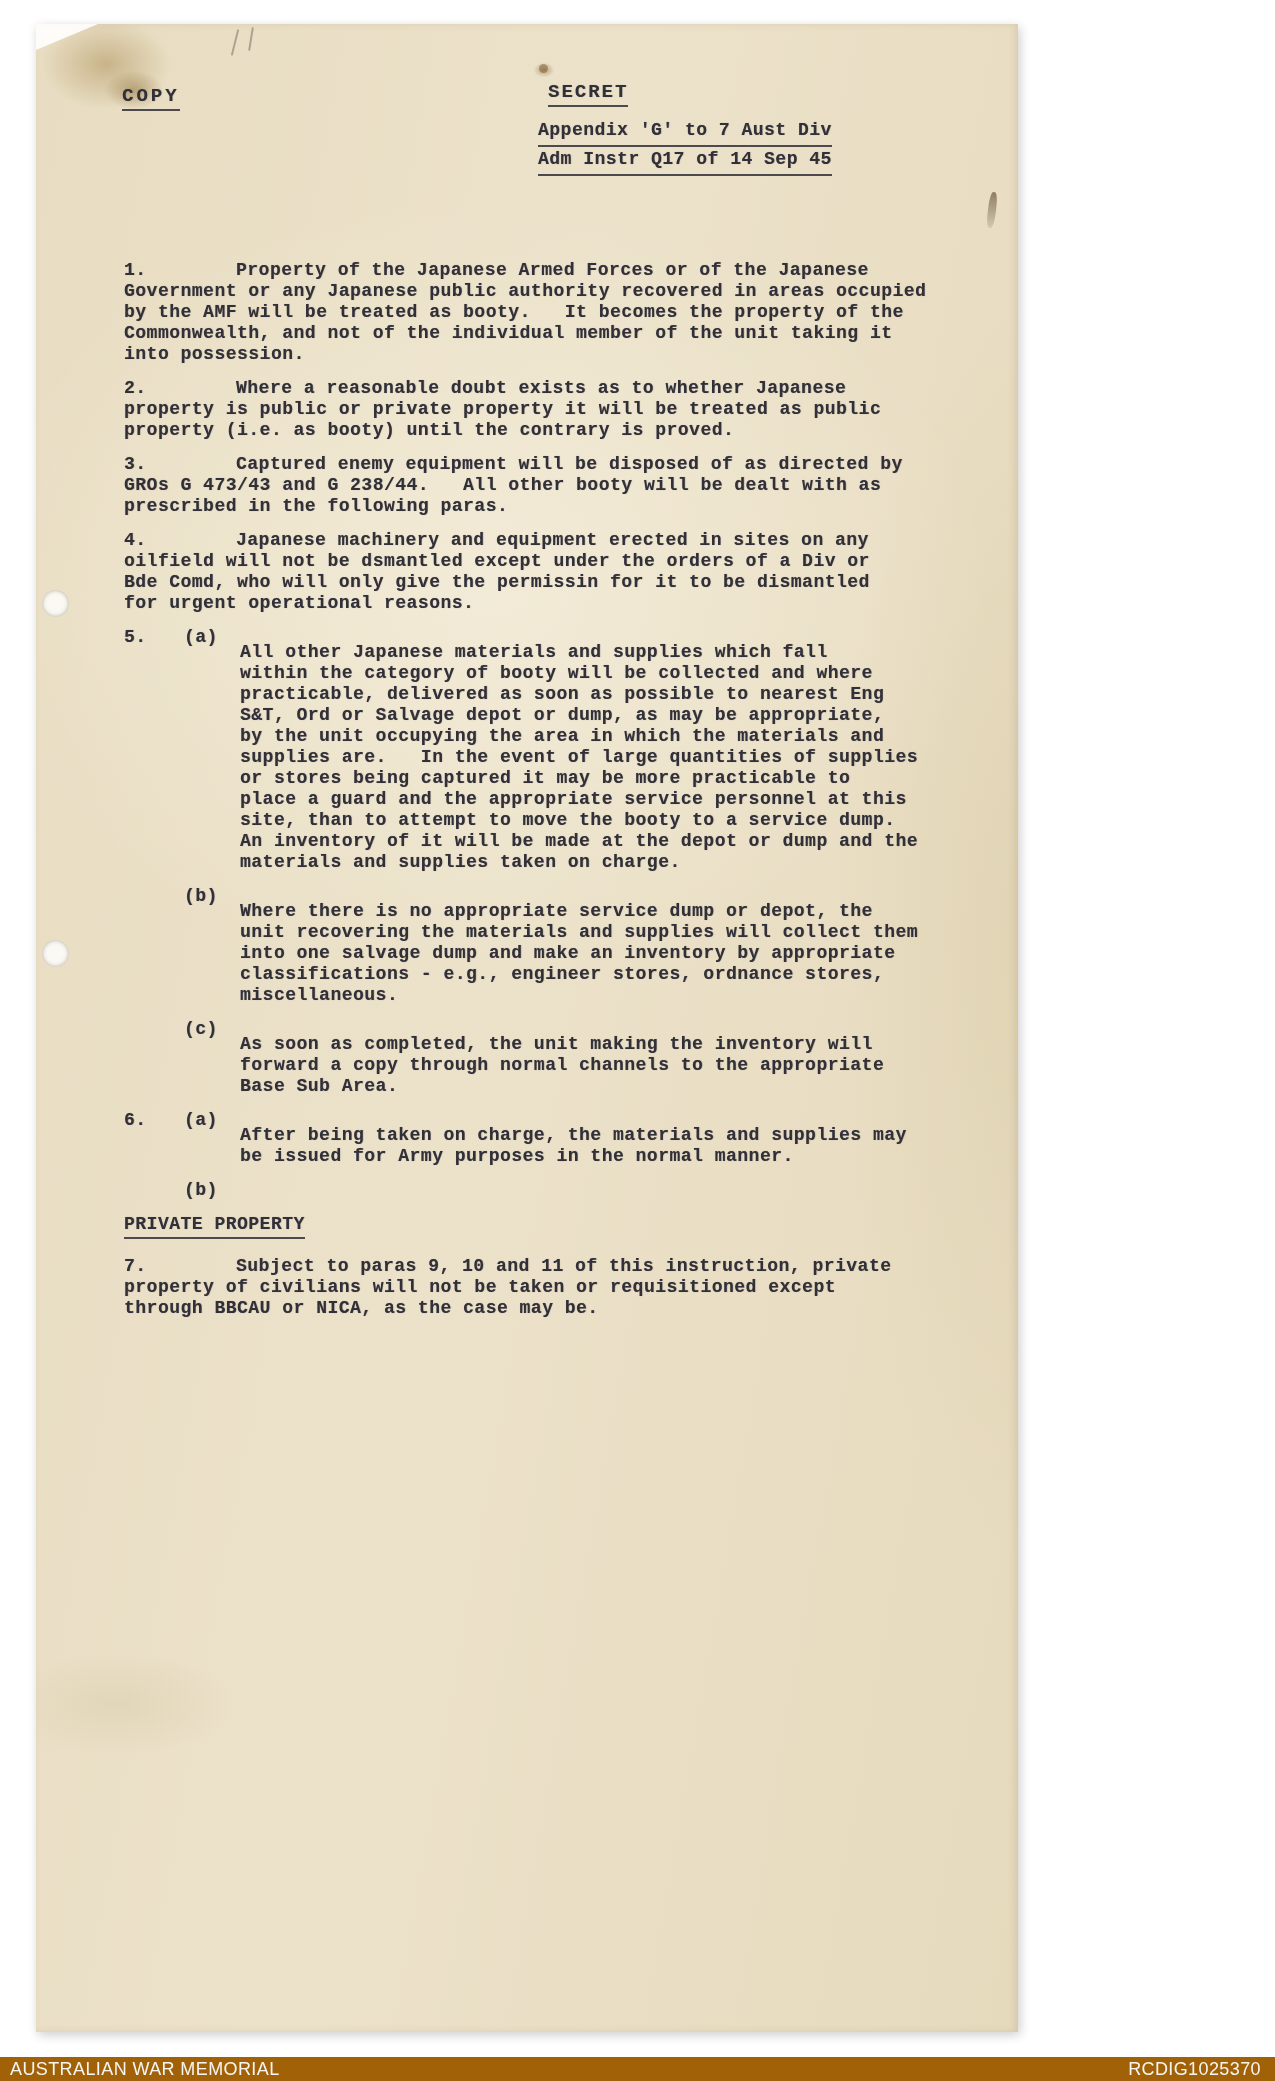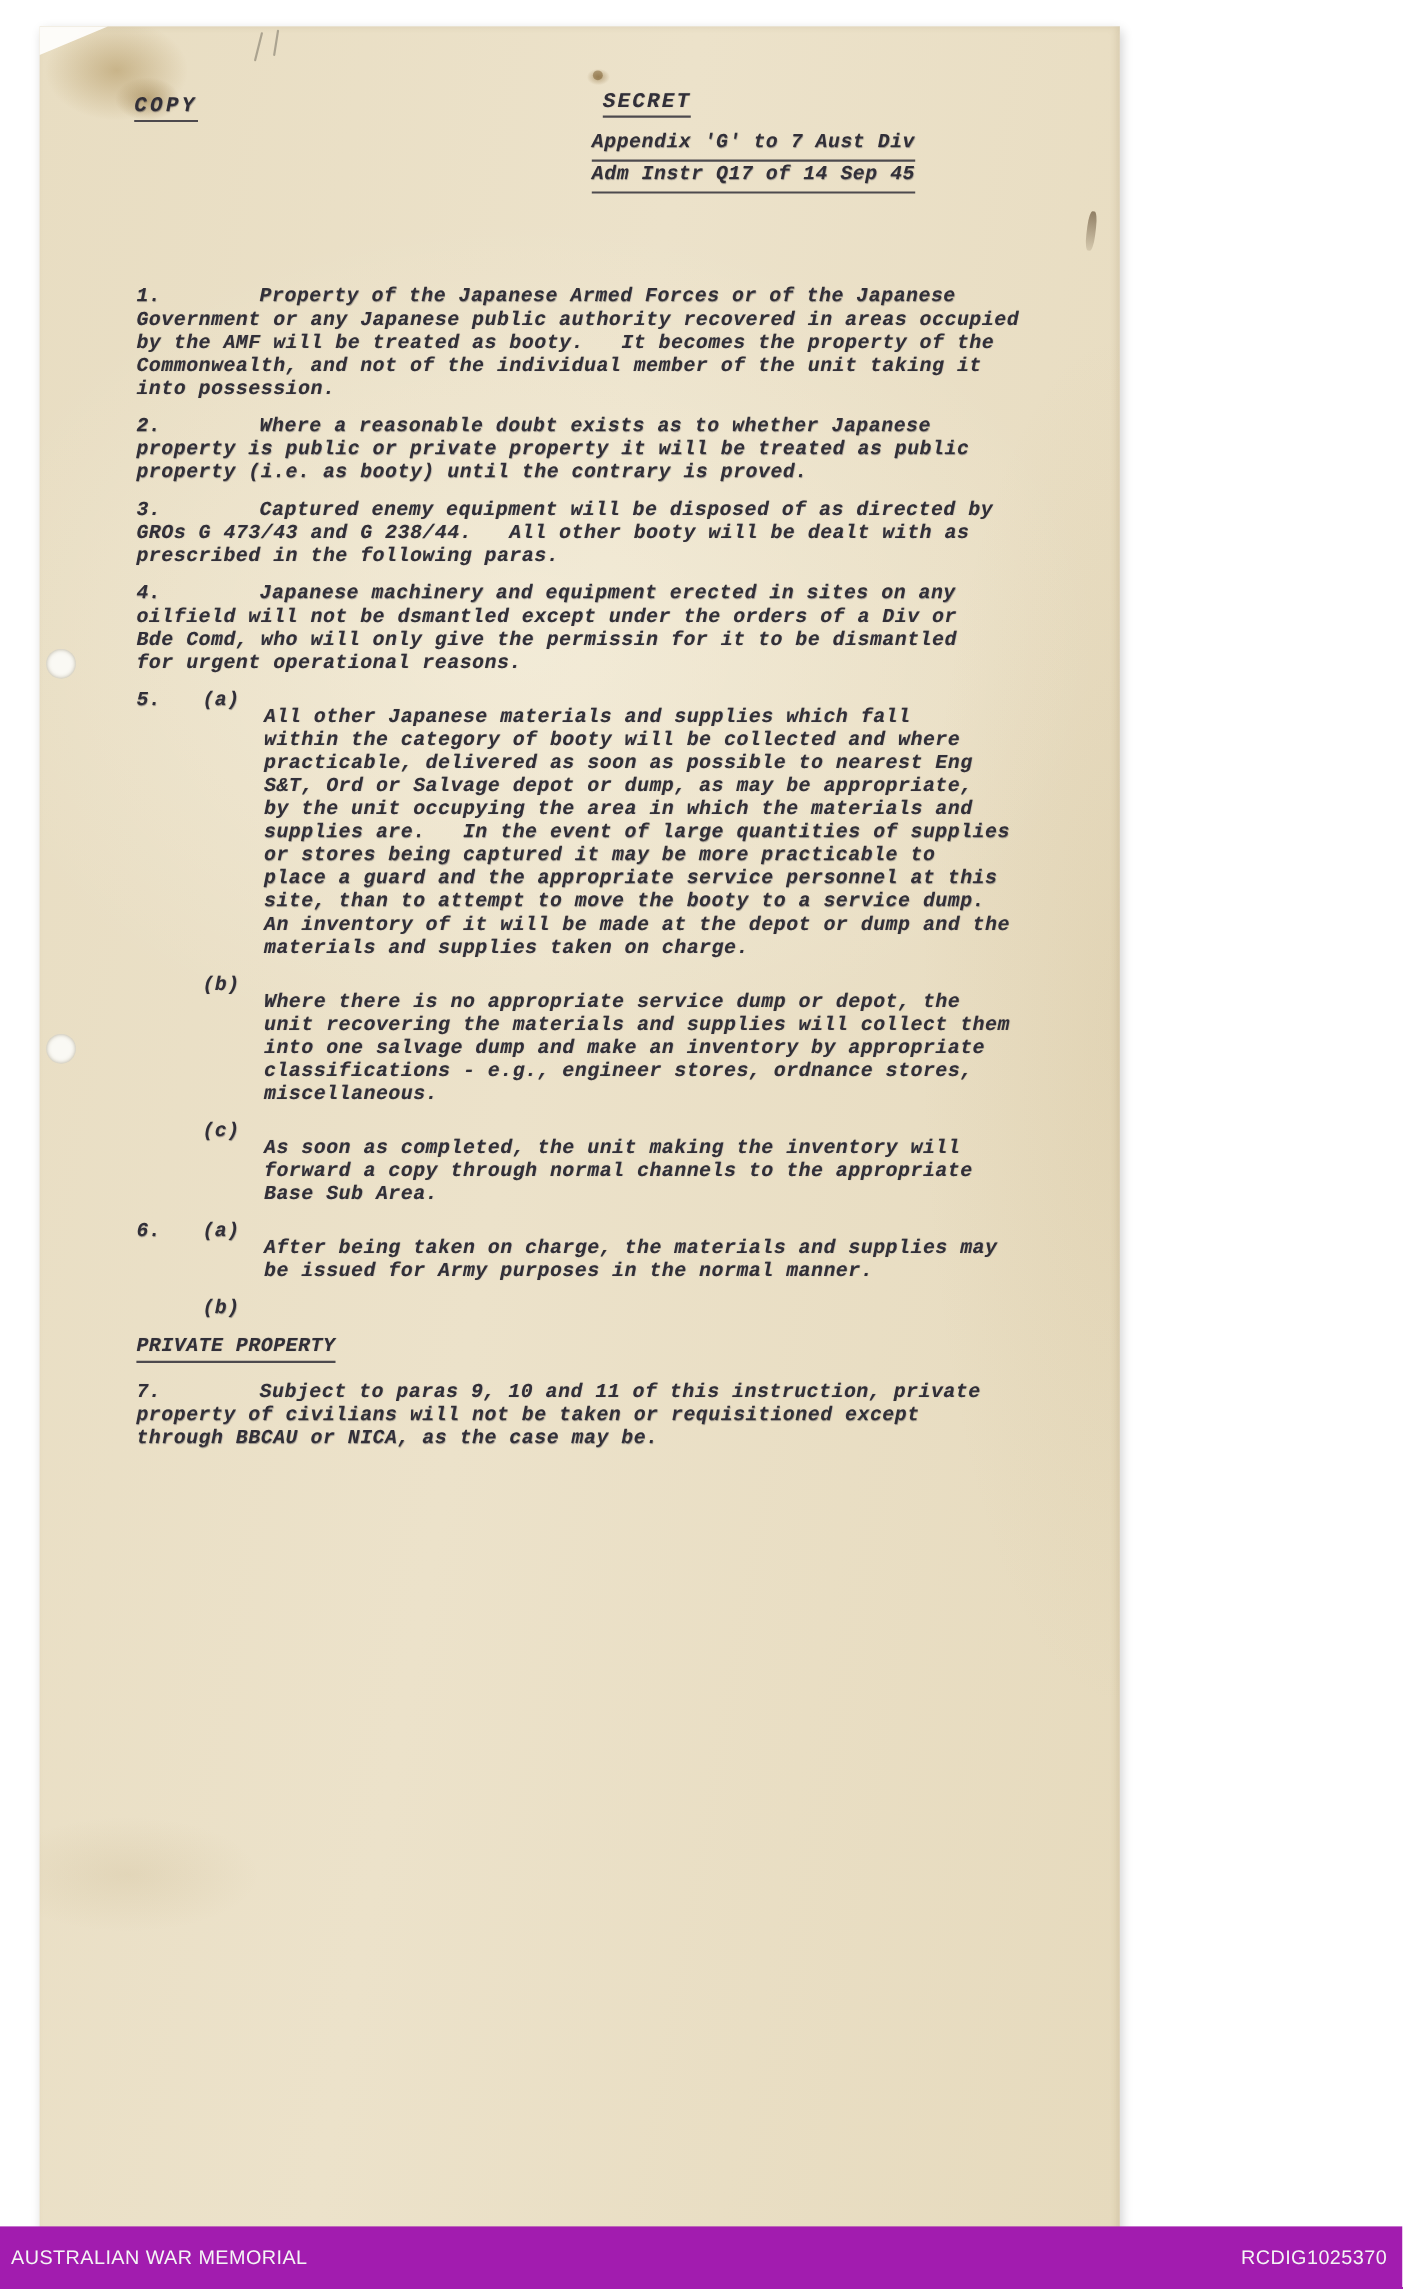--- a/index.html
+++ b/index.html
@@ -19,21 +19,20 @@
     background:
       radial-gradient(ellipse 100px 70px at 70px 40px, rgba(148,112,44,.38), rgba(148,112,44,0) 65%),
       radial-gradient(ellipse 42px 28px at 98px 66px, rgba(120,86,26,.40), rgba(120,86,26,0) 70%),
       radial-gradient(ellipse 14px 10px at 508px 46px, rgba(120,85,30,.45), rgba(120,85,30,0) 75%),
       radial-gradient(ellipse 260px 900px at 100% 45%, rgba(170,140,80,.10), rgba(170,140,80,0) 70%),
       radial-gradient(ellipse 700px 520px at 45% 28%, rgba(255,252,240,.35), rgba(255,252,240,0) 75%),
       radial-gradient(ellipse 160px 70px at 80px 1680px, rgba(150,120,60,.10), rgba(150,120,60,0) 75%),
       linear-gradient(100deg, #e8ddc2 0%, #ece2ca 45%, #e6dabd 100%);
     box-shadow: inset -3px 0 7px rgba(120,100,60,.15), 2px 3px 10px rgba(0,0,0,.20);
     color: #312f38;
-    font-style: italic;
   }
   .type {
     font-size: 18px;
     line-height: 21px;
     letter-spacing: 0.5px;
     font-weight: 700;
     text-shadow: 0.4px 0.4px 0.8px rgba(49,47,56,.45);
   }
   .u {
     display: inline-block;
@@ -80,22 +79,22 @@
   .para { position: relative; text-indent: 112px; }
   .para .pnum { position: absolute; left: 0; top: 0; text-indent: 0; }
   .para .ptxt { white-space: pre; }
   .subpara { display: flex; }
   .subpara .snum { flex: 0 0 60px; }
   .subpara .slet { flex: 0 0 56px; }
   .subpara .stxt { flex: 1 1 auto; white-space: pre; margin-top: 15px; }
 
   
   .footer-bar {
-    position: absolute; left: 0; right: 0; bottom: 0; height: 57px;
-    background: #a21caf;
+    position: absolute; left: 0; right: 0; bottom: 0; height: 24px;
+    background: #a16207;
     color: #f5f5f5;
     display: flex; justify-content: space-between; align-items: center;
     padding: 0 14px 0 10px;
     font-family: "Liberation Sans", sans-serif;
     font-size: 18px;
     letter-spacing: 0.4px;
   }
 </style>
 </head>
 <body>

